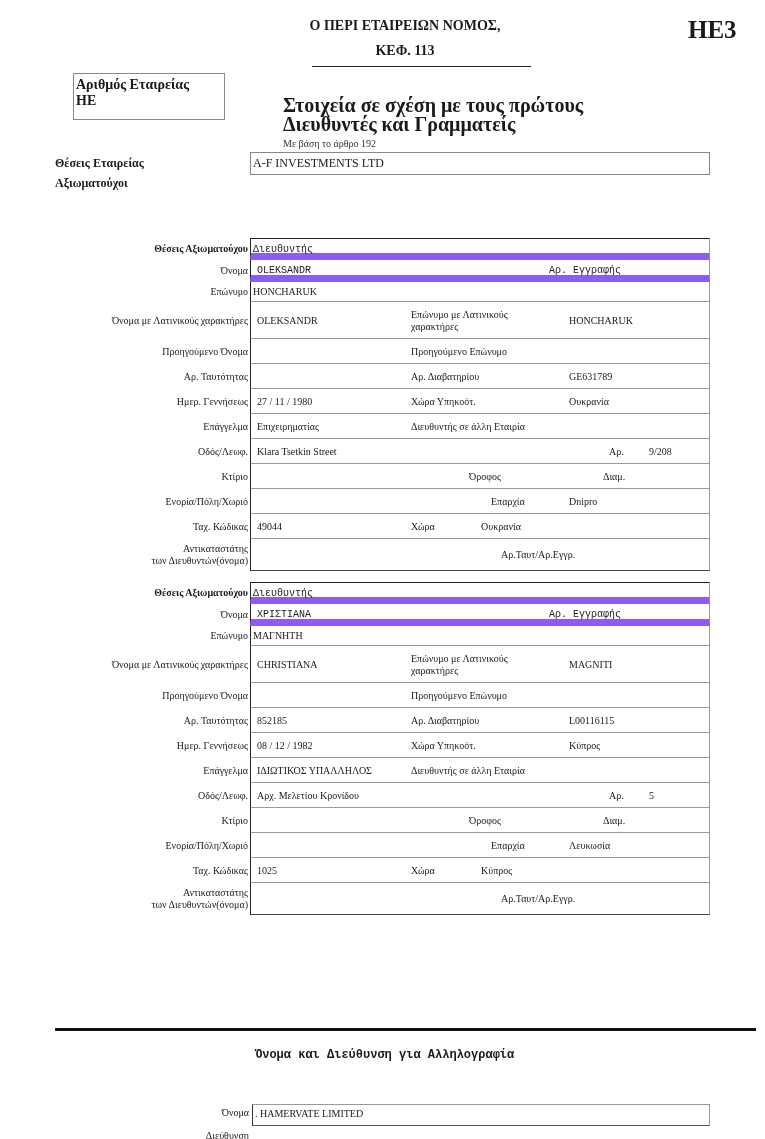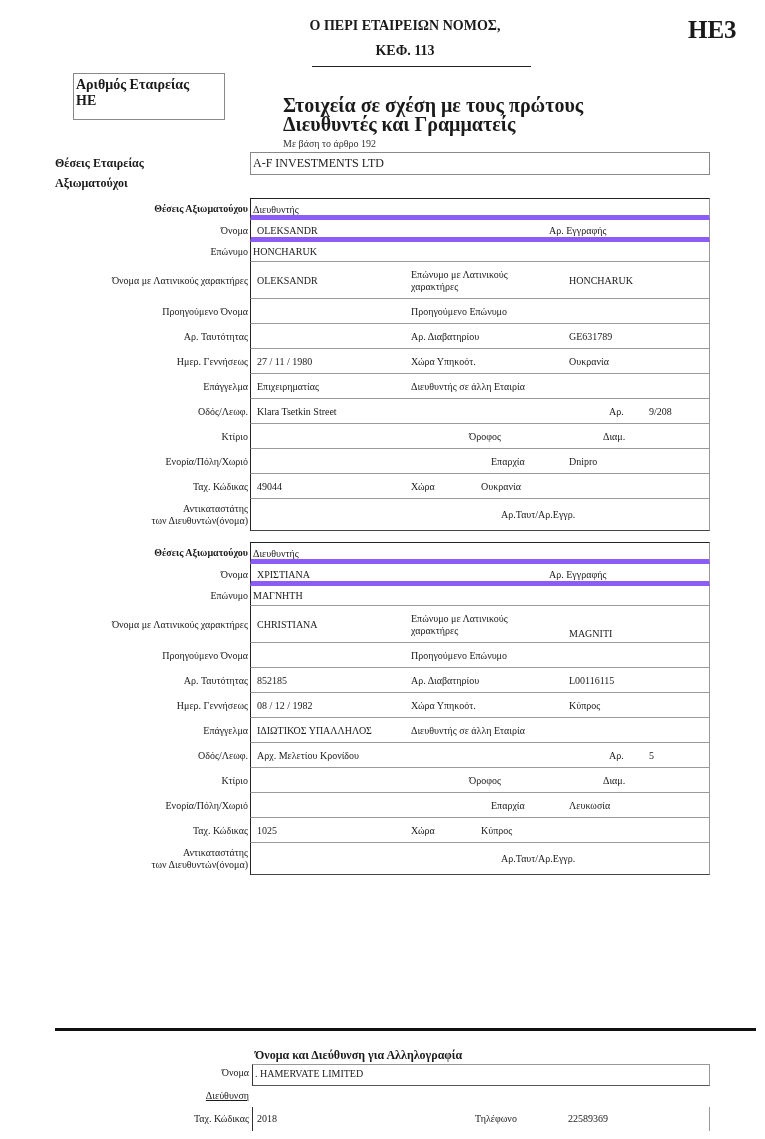--- a/index.html
+++ b/index.html
@@ -13,31 +13,31 @@
   .hdr-line { left: 312px; top: 66px; width: 219px; height: 0; border-top: 1.5px solid #222; }
   .form-code { left: 688px; top: 16px; font-size: 25px; font-weight: bold; }
   .company-no-box { left: 73px; top: 73px; width: 152px; height: 47px; border: 1px solid #888; font-weight: bold; font-size: 14px; line-height: 16px; padding: 3px 0 0 2px; box-sizing: border-box; }
   .subtitle { left: 283px; top: 96px; font-weight: bold; font-size: 20px; line-height: 19px; }
   .article { left: 283px; top: 138px; font-size: 10px; color: #333; }
   .company-label { left: 55px; top: 156px; font-weight: bold; font-size: 12px; }
   .officers-label { left: 55px; top: 176px; font-weight: bold; font-size: 12px; }
   .company-name-box { left: 250px; top: 152px; width: 460px; height: 23px; border: 1px solid #888; box-sizing: border-box; font-size: 12px; padding: 3px 0 0 2px; }
 
   .officer { left: 0; width: 765px; }
-  .row { position: absolute; left: 0; width: 765px; }
+  .row { position: absolute; left: 0; width: 765px; margin-top: 40px; }
   .lbl { position: absolute; right: 517px; text-align: right; font-size: 10px; line-height: 12px; }
   .lbl.bold { font-weight: bold; }
   .cell { position: absolute; left: 250px; width: 460px; border-left: 1px solid #222; border-right: 1px solid #999; box-sizing: border-box; }
   .cell.top { border-top: 1px solid #222; }
   .cell.bot { border-bottom: 1px solid #444; }
   .cell.sep { border-bottom: 1px solid #9a9a9a; }
-  .cell.dark { border-bottom: 5px solid #8b5cf6; }
+  .cell.dark { border-bottom: 7px solid #8b5cf6; font-family: Liberation Mono, monospace; }
   .v { position: absolute; font-size: 10px; line-height: 12px; white-space: nowrap; }
   .bigline { left: 55px; top: 1028px; width: 701px; height: 3px; background: #111; }
-  .corr-title { left: 255px; top: 1048px; font-weight: bold; font-size: 12px; }
+  .corr-title { left: 255px; top: 1048px; font-weight: bold; font-size: 12px; font-family: Liberation Mono, monospace; }
   .corr-box { position: absolute; left: 252px; width: 458px; border-left: 1px solid #333; border-right: 1px solid #999; box-sizing: border-box; }
 </style>
 </head>
 <body>
 
 <div class="abs hdr-title">Ο ΠΕΡΙ ΕΤΑΙΡΕΙΩΝ ΝΟΜΟΣ,</div>
 <div class="abs hdr-kef">ΚΕΦ. 113</div>
 <div class="abs hdr-line"></div>
 <div class="abs form-code">ΗΕ3</div>
 
@@ -189,21 +189,21 @@
       </div>
     </div>
     <div class="row" style="top: 64px; height: 37px;">
       <div class="lbl" style="top: 13px;">Όνομα με Λατινικούς χαρακτήρες</div>
       <div class="cell sep" style="top: 0px; height: 37px;">
         <span class="v" style="left: 6px; top: 13px;">CHRISTIANA</span>
         <span class="v" style="left: 160px; top: 7px; white-space: normal;">
           <div>Επώνυμο με Λατινικούς</div>
           <div>χαρακτήρες</div>
         </span>
-        <span class="v" style="left: 318px; top: 22px;">MAGNITI</span>
+        <span class="v" style="left: 318px; top: 13px;">MAGNITI</span>
       </div>
     </div>
     <div class="row" style="top: 101px; height: 25px;">
       <div class="lbl" style="top: 7px;">Προηγούμενο Όνομα</div>
       <div class="cell sep" style="top: 0px; height: 25px;">
         <span class="v" style="left: 6px; top: 7px;"></span>
         <span class="v" style="left: 160px; top: 7px;">Προηγούμενο Επώνυμο</span>
         <span class="v" style="left: 318px; top: 7px;"></span>
       </div>
     </div>

